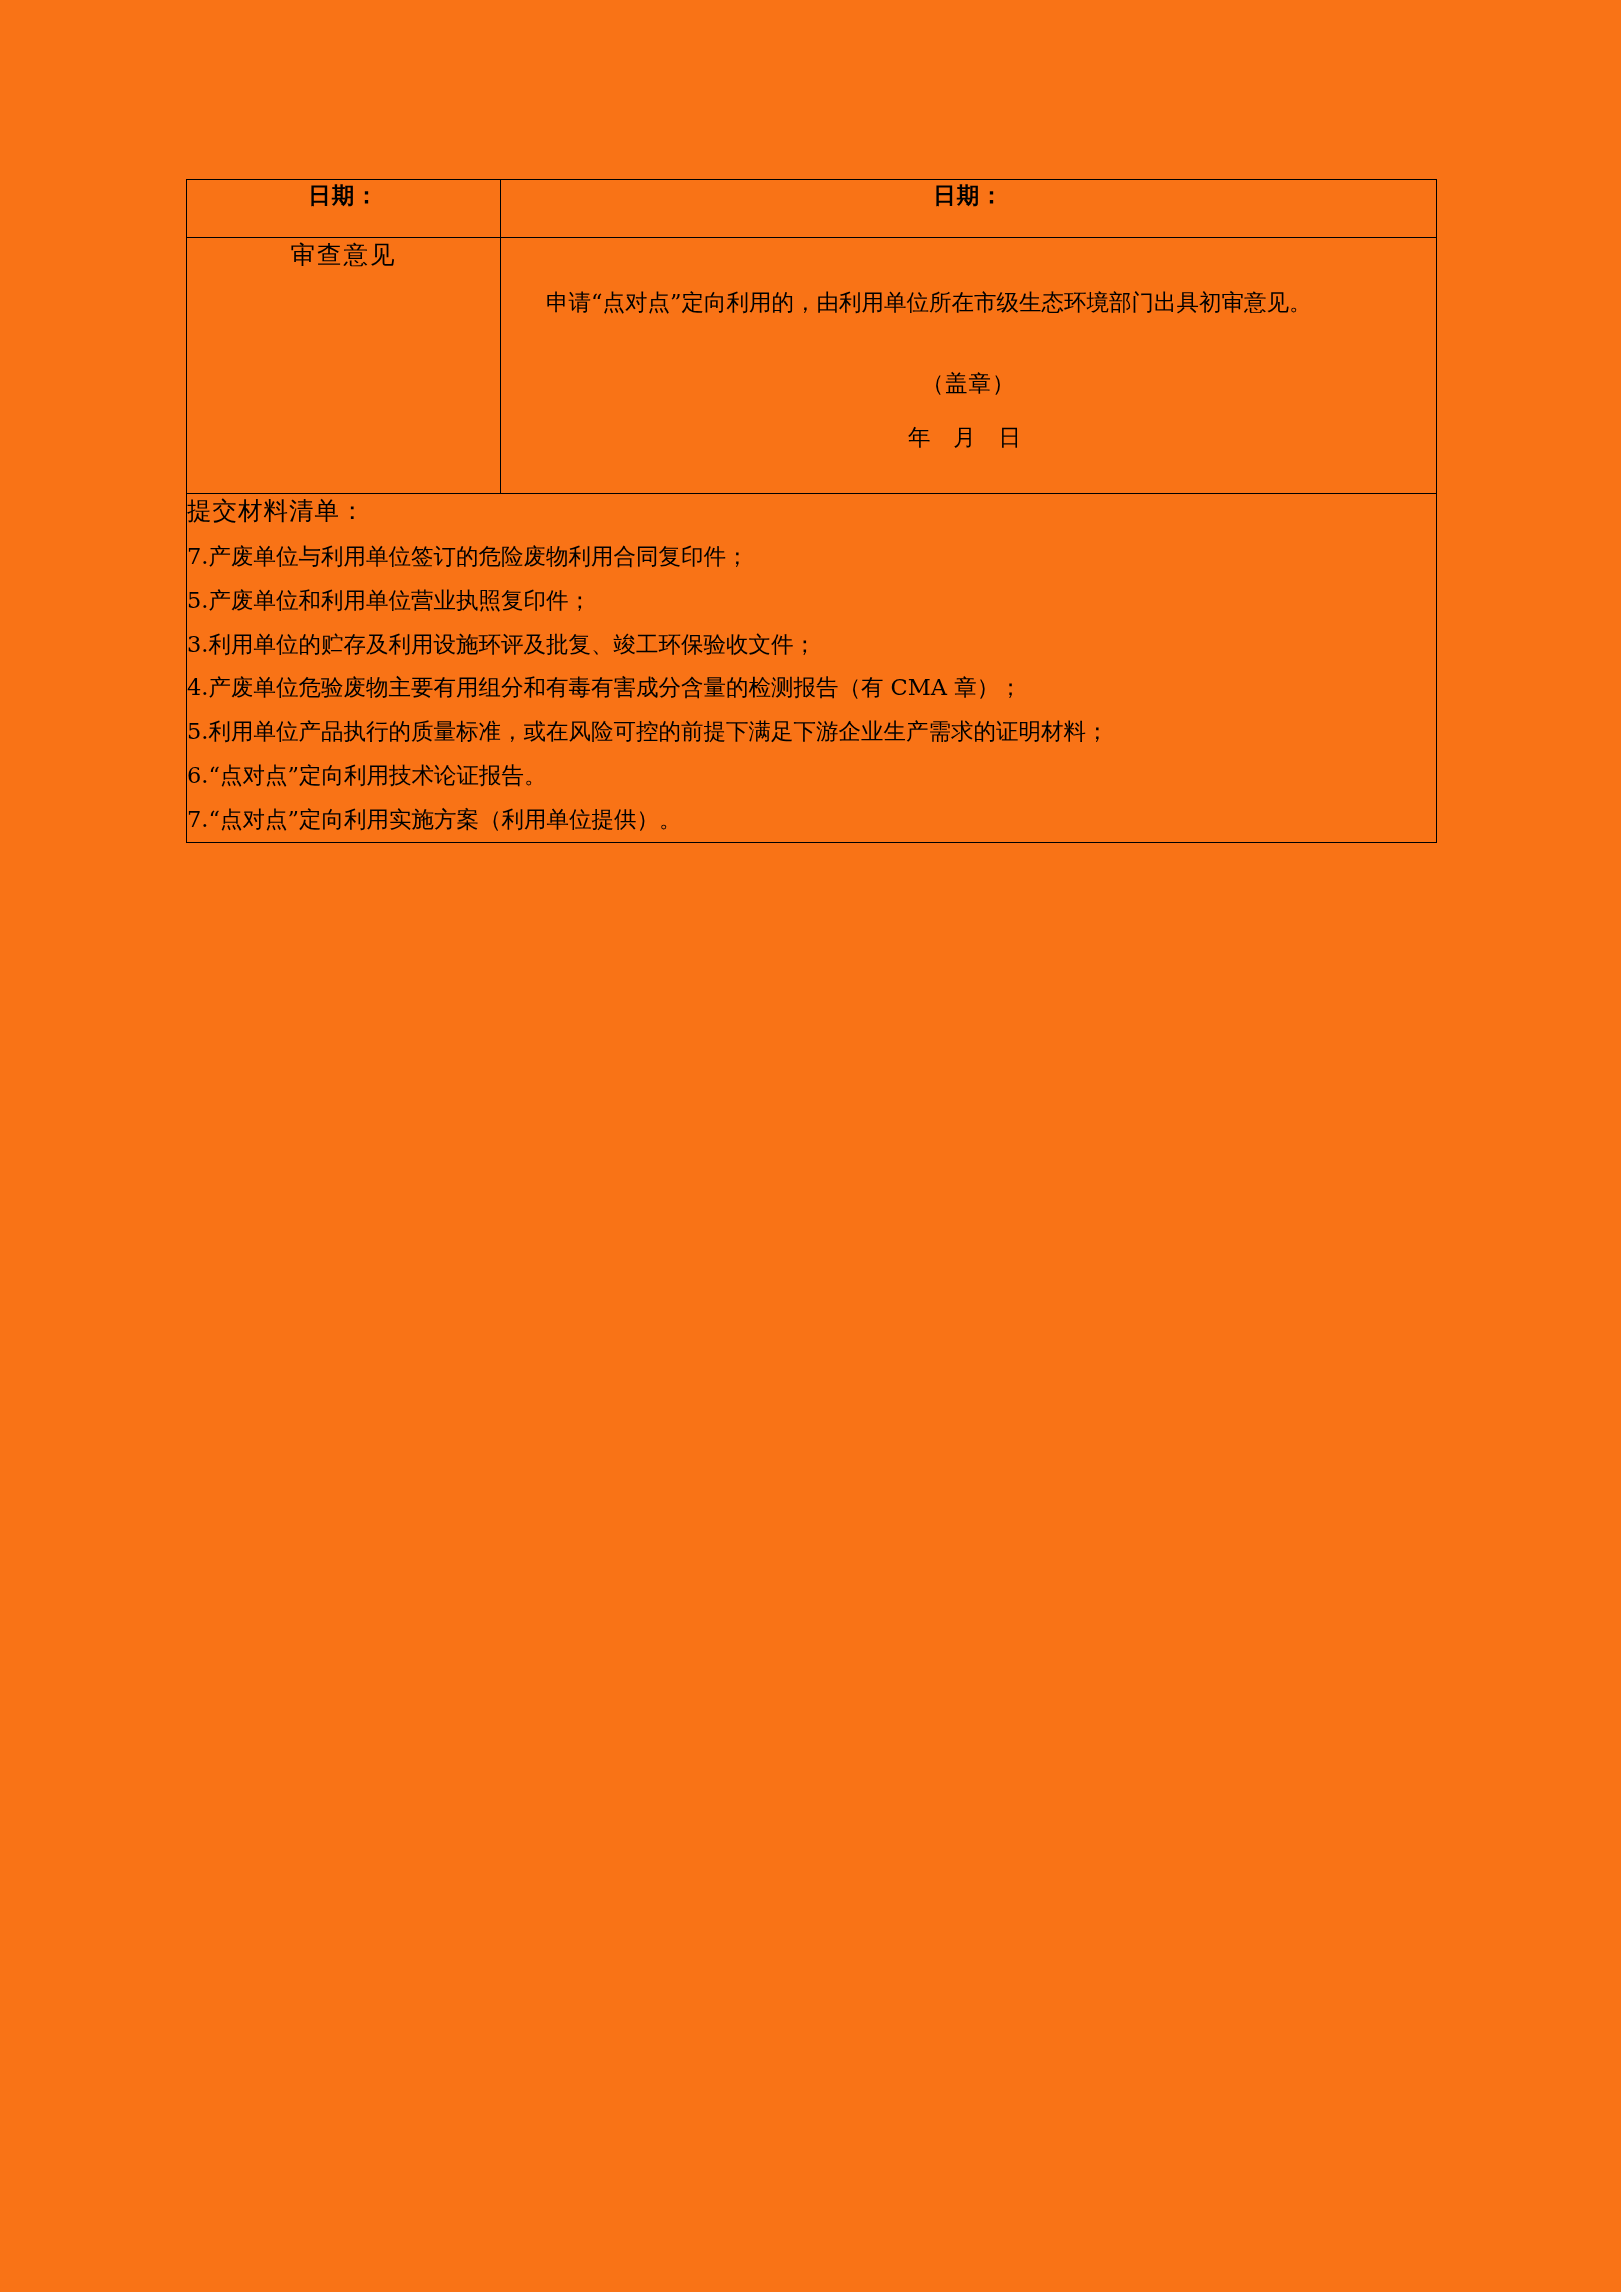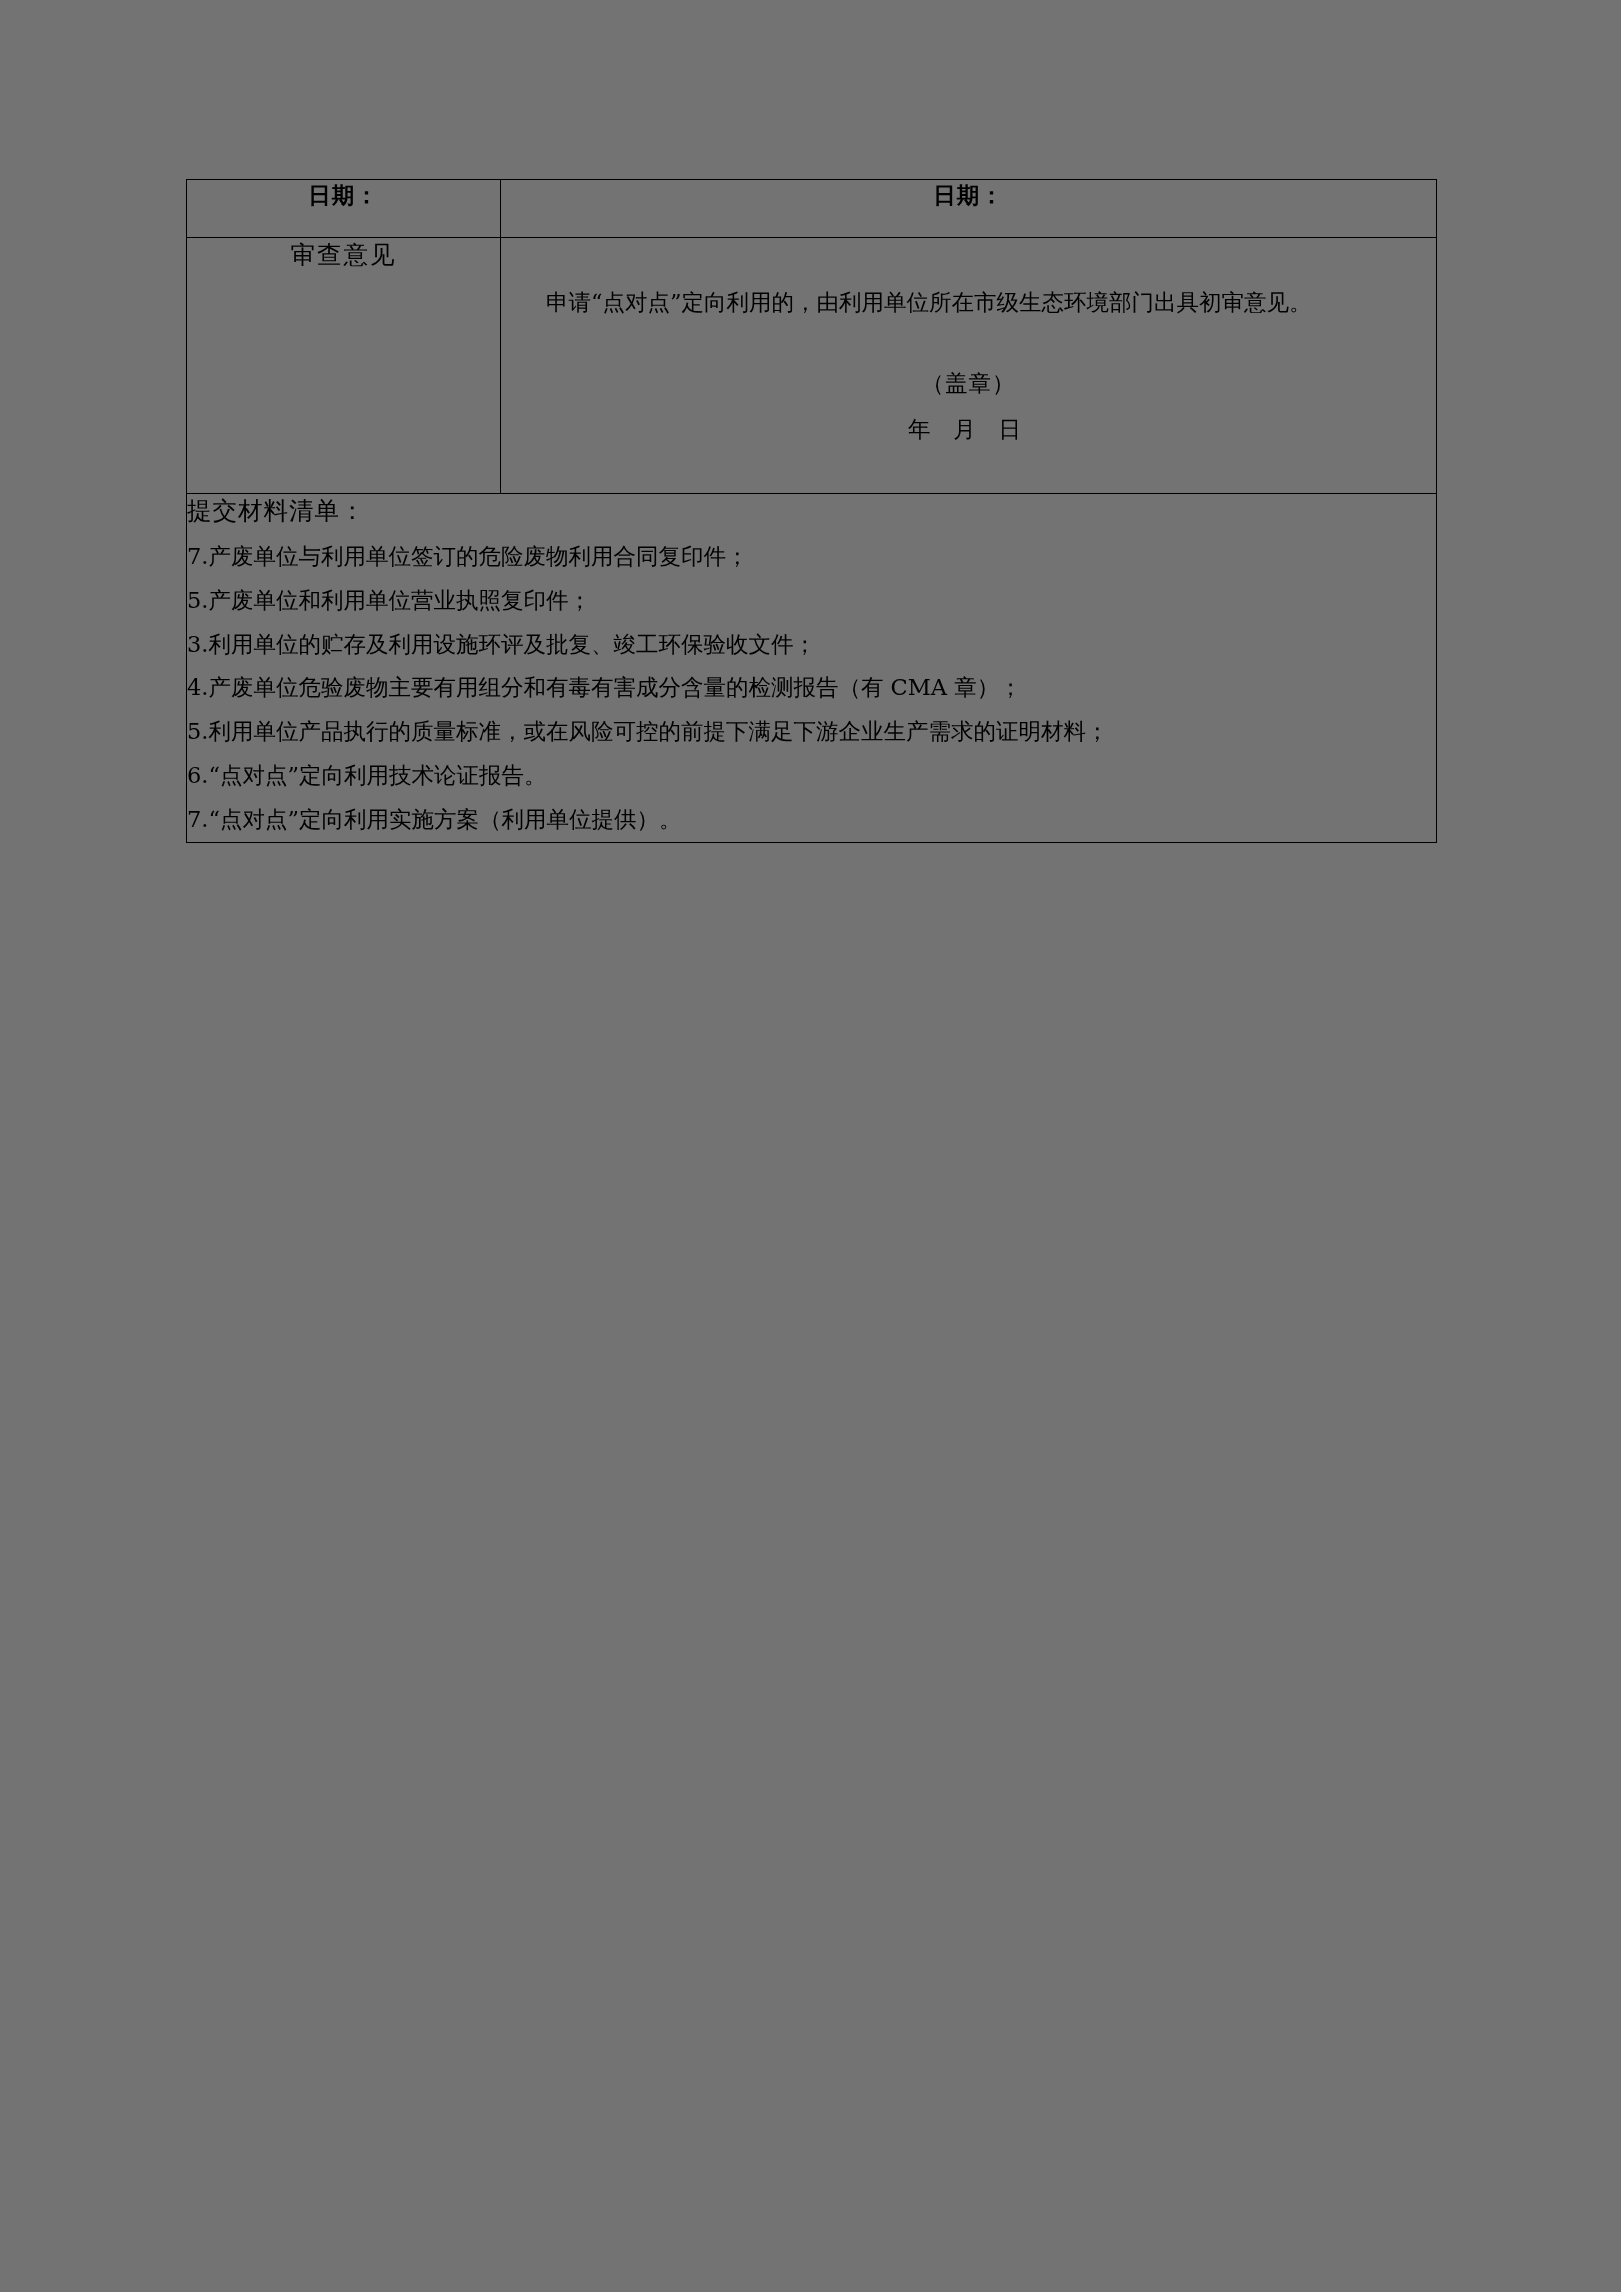--- a/index.html
+++ b/index.html
@@ -13,21 +13,21 @@
     font-family: "DejaVu Serif", "Liberation Serif", serif;
     color: #000000;
     position: relative;
   }
   .page {
     position: absolute;
     left: 0;
     top: 0;
     width: 1621px;
     height: 2293px;
-    background: #737373;
+    background: #f97316;
   }
   .doc-table {
     position: absolute;
     left: 186px;
     top: 179px;
     width: 1250px;
     border-collapse: collapse;
     table-layout: fixed;
   }
   .doc-table td {
@@ -66,21 +66,21 @@
     margin-top: 44px;
   }
   .seal-line {
     text-align: center;
     margin-top: 39px;
     font-size: 22.5px;
     letter-spacing: 1px;
   }
   .date-blank-line {
     text-align: center;
-    margin-top: 5px;
+    margin-top: 13px;
     font-size: 22.5px;
     letter-spacing: 7.8px;
   }
   
   .materials-cell {
     padding: 19.6px 25.5px 43px 25.5px;
   }
   .materials-title {
     font-size: 24.5px;
     font-weight: normal;

